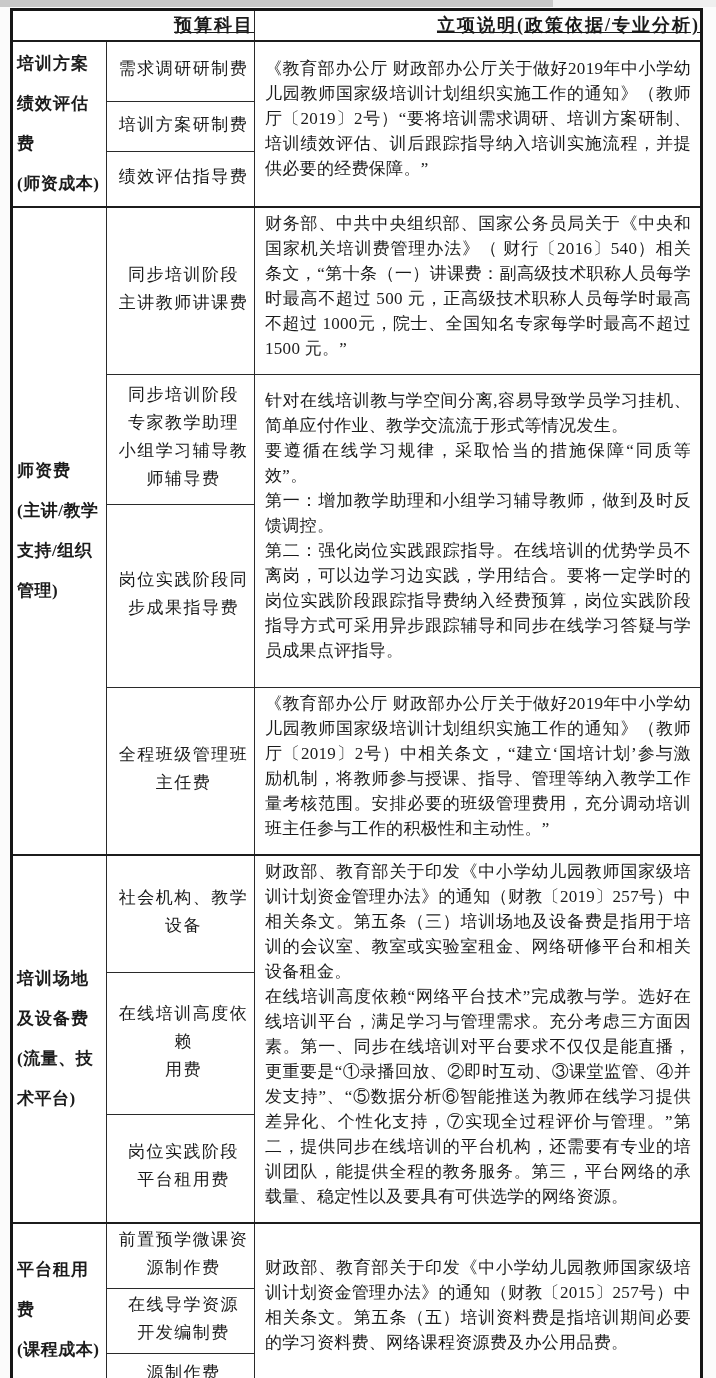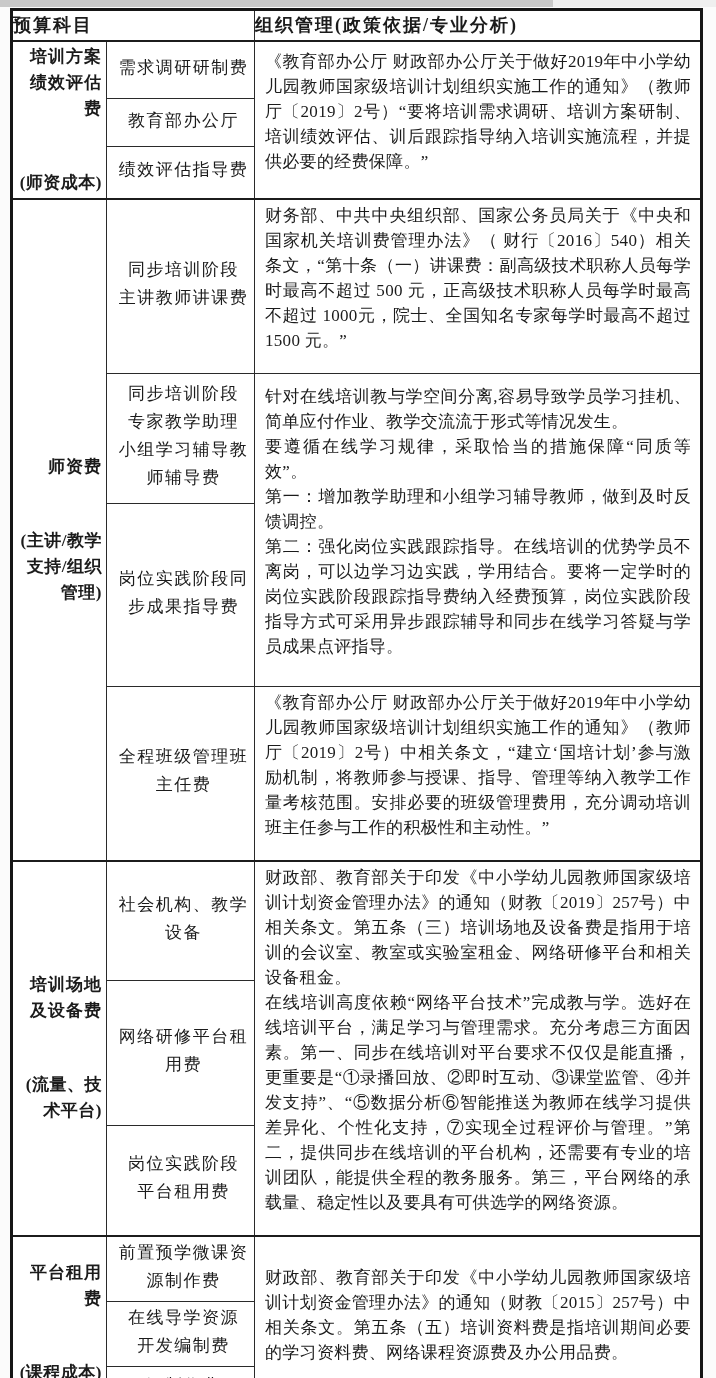--- a/index.html
+++ b/index.html
@@ -44,45 +44,46 @@
   table.budget td, table.budget th {
     border: 1.5px solid #2a2a2a;
     vertical-align: middle;
     overflow: hidden;
   }
   tr.sec > td, tr.sec > th { border-top: 2.5px solid #1c1c1c; }
   th.hdr {
     font-size: 18px;
     font-weight: bold;
     letter-spacing: 2px;
+    text-align: right;
+    padding: 2px 0;
+    text-decoration: underline;
+  }
+  td.cat {
     text-align: left;
-    padding: 2px 0;
-  }
-  td.cat {
-    text-align: right;
     font-size: 17px;
-    line-height: 26px;
+    line-height: 40px;
     padding: 2px 4px;
   }
   td.cat .cat-name { font-weight: bold; letter-spacing: 1px; }
-  td.cat .cat-note { font-weight: bold; letter-spacing: 0.5px; white-space: pre-line; margin-top: 48px; }
+  td.cat .cat-note { font-weight: bold; letter-spacing: 0.5px; white-space: pre-line; }
   td.cat.note-reg .cat-note { font-weight: bold; }
   td.item {
     font-size: 17px;
     line-height: 28px;
     letter-spacing: 1.5px;
     padding: 2px 4px 6px 10px;
     white-space: pre-line;
     text-align: center;
   }
   td.desc {
     font-size: 17px;
     line-height: 25px;
     letter-spacing: 0.3px;
-    padding: 3px 9px 20px 10px;
+    padding: 3px 9px 13px 10px;
     white-space: pre-line;
     text-align: justify;
   }
 </style>
 </head>
 <body>
 
 <div class="page">
 
   <div class="top-strip">
@@ -93,33 +94,33 @@
   <table class="budget">
     <colgroup>
       <col style="width:95px">
       <col style="width:148px">
       <col style="width:447px">
     </colgroup>
 
     <tbody>
         <tr style="height:31px">
       <th class="hdr" colspan="2">预算科目</th>
-      <th class="hdr">组织管理(政策依据/专业分析)</th>
+      <th class="hdr">立项说明(政策依据/专业分析)</th>
     </tr>
 
     <tr class="sec" style="height:48px">
       <td class="cat" rowspan="3">
         <div class="cat-name">培训方案绩效评估费</div>
         <div class="cat-note">(师资成本)</div>
       </td>
       <td class="item">需求调研研制费</td>
       <td class="desc" rowspan="3">《教育部办公厅 财政部办公厅关于做好2019年中小学幼儿园教师国家级培训计划组织实施工作的通知》（教师厅〔2019〕2号）“要将培训需求调研、培训方案研制、培训绩效评估、训后跟踪指导纳入培训实施流程，并提供必要的经费保障。”</td>
     </tr>
     <tr style="height:39px">
-      <td class="item">教育部办公厅</td>
+      <td class="item">培训方案研制费</td>
     </tr>
     <tr style="height:43px">
       <td class="item">绩效评估指导费</td>
     </tr>
 
     <tr class="sec" style="height:150px">
       <td class="cat note-reg" rowspan="4">
         <div class="cat-name">师资费</div>
         <div class="cat-note">(主讲/教学支持/组织管理)</div>
       </td>
@@ -151,21 +152,21 @@
       <td class="cat" rowspan="3">
         <div class="cat-name">培训场地及设备费</div>
         <div class="cat-note">(流量、技术平台)</div>
       </td>
       <td class="item">社会机构、教学
 设备</td>
       <td class="desc" rowspan="3">财政部、教育部关于印发《中小学幼儿园教师国家级培训计划资金管理办法》的通知（财教〔2019〕257号）中相关条文。第五条（三）培训场地及设备费是指用于培训的会议室、教室或实验室租金、网络研修平台和相关设备租金。
 在线培训高度依赖“网络平台技术”完成教与学。选好在线培训平台，满足学习与管理需求。充分考虑三方面因素。第一、同步在线培训对平台要求不仅仅是能直播，更重要是“①录播回放、②即时互动、③课堂监管、④并发支持”、“⑤数据分析⑥智能推送为教师在线学习提供差异化、个性化支持，⑦实现全过程评价与管理。”第二，提供同步在线培训的平台机构，还需要有专业的培训团队，能提供全程的教务服务。第三，平台网络的承载量、稳定性以及要具有可供选学的网络资源。</td>
     </tr>
     <tr style="height:138px">
-      <td class="item">网络研修平台租
+      <td class="item">在线培训高度依赖
 用费</td>
     </tr>
     <tr style="height:105px">
       <td class="item">岗位实践阶段
 平台租用费</td>
     </tr>
 
     <tr class="sec" style="height:59px">
       <td class="cat" rowspan="3">
         <div class="cat-name">平台租用费</div>

